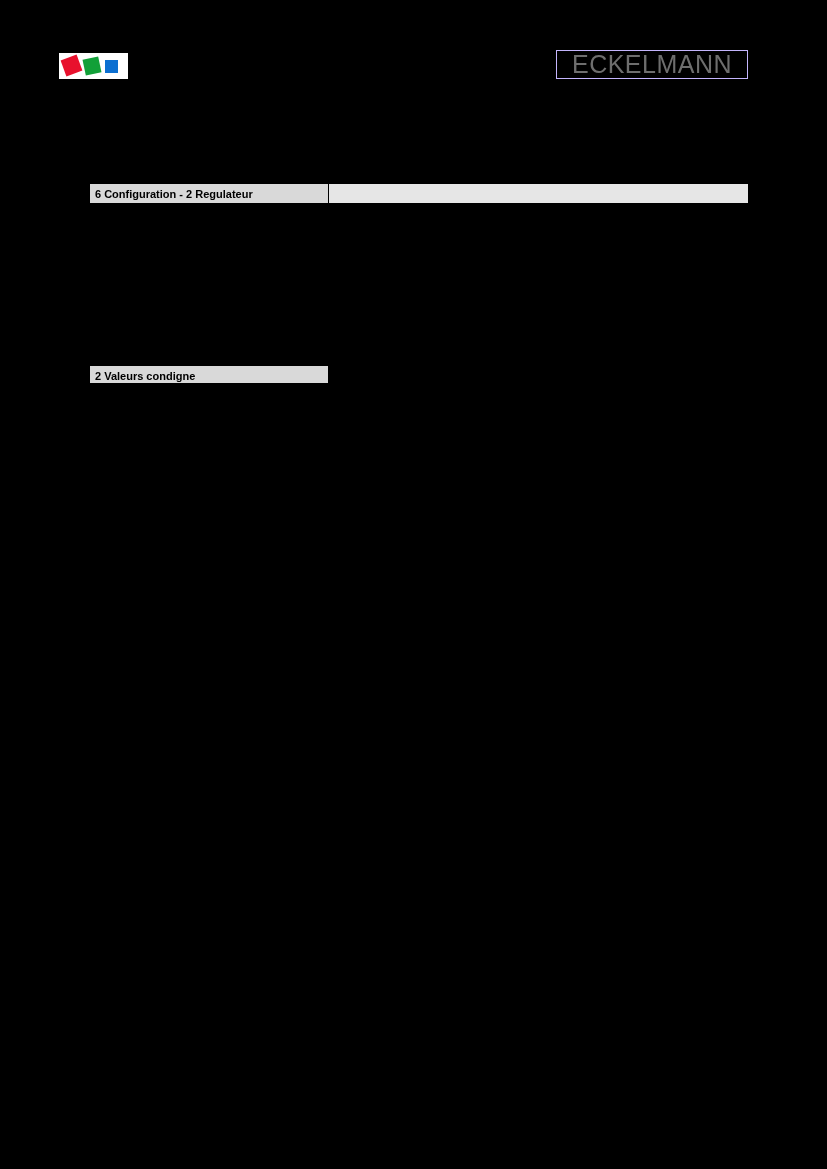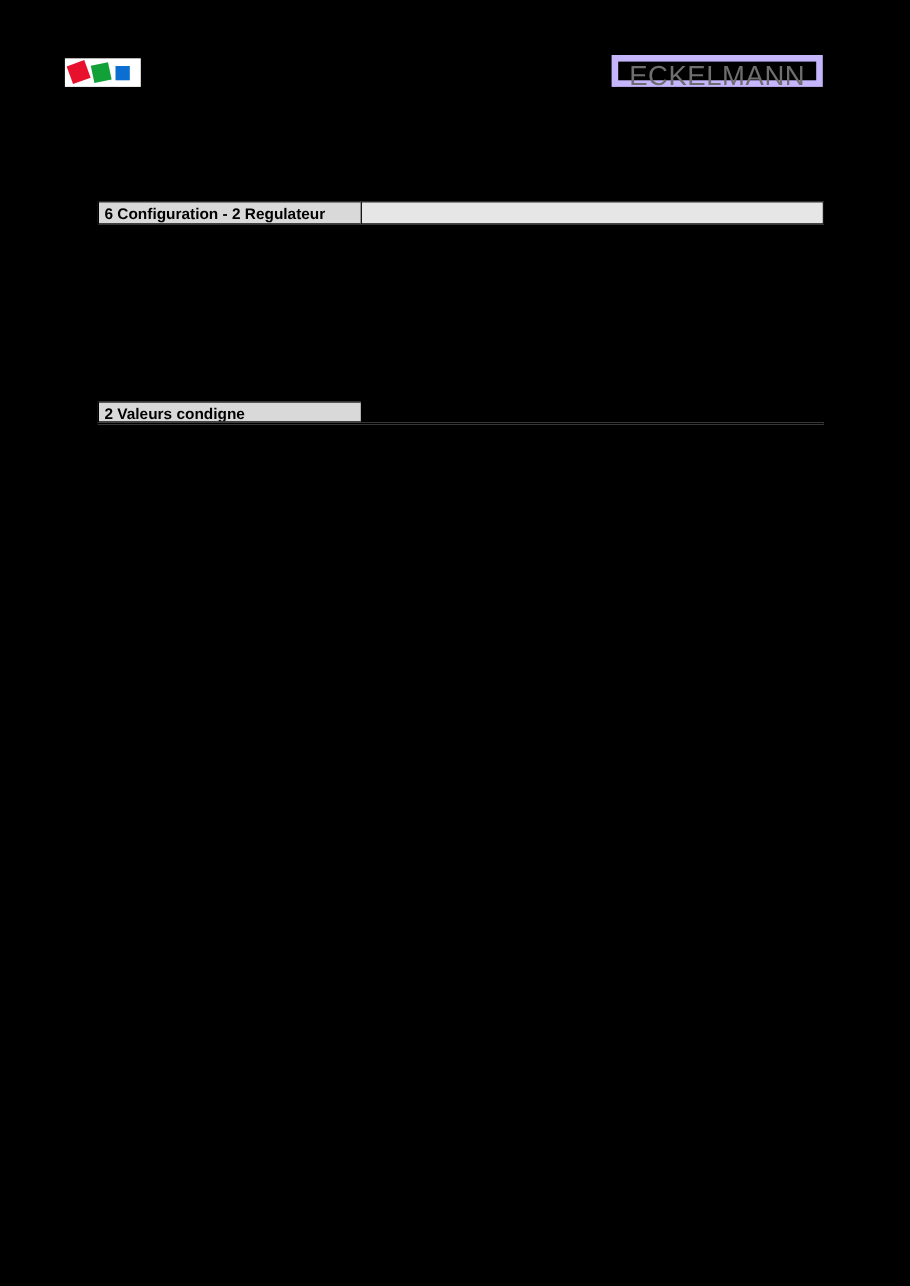--- a/index.html
+++ b/index.html
@@ -61,21 +61,21 @@
     height: 13px;
     background: #0b6fd1;
   }
 
   .brand-wordmark {
     position: absolute;
     left: 556px;
     top: 50px;
     width: 192px;
     height: 29px;
-    border: 6px solid #c4b5fd;
+    border: 1px solid #c4b5fd;
     box-sizing: border-box;
     color: #6e6e6e;
     font-size: 25px;
     line-height: 27px;
     letter-spacing: 0.5px;
     text-align: center;
     white-space: nowrap;
     font-family: "Liberation Sans", sans-serif;
   }
 
@@ -85,21 +85,21 @@
     left: 89px;
     width: 660px;
     height: 21px;
     display: flex;
     box-sizing: border-box;
   }
   .section-bar .bar-title {
     width: 239px;
     background: #d9d9d9;
     color: #000000;
-    font-size: 14px;
+    font-size: 11px;
     font-weight: bold;
     line-height: 21px;
     padding-left: 5px;
     box-sizing: border-box;
     border: 1px solid #000000;
     border-right: none;
     overflow: hidden;
     white-space: nowrap;
   }
   .section-bar .bar-fill {

